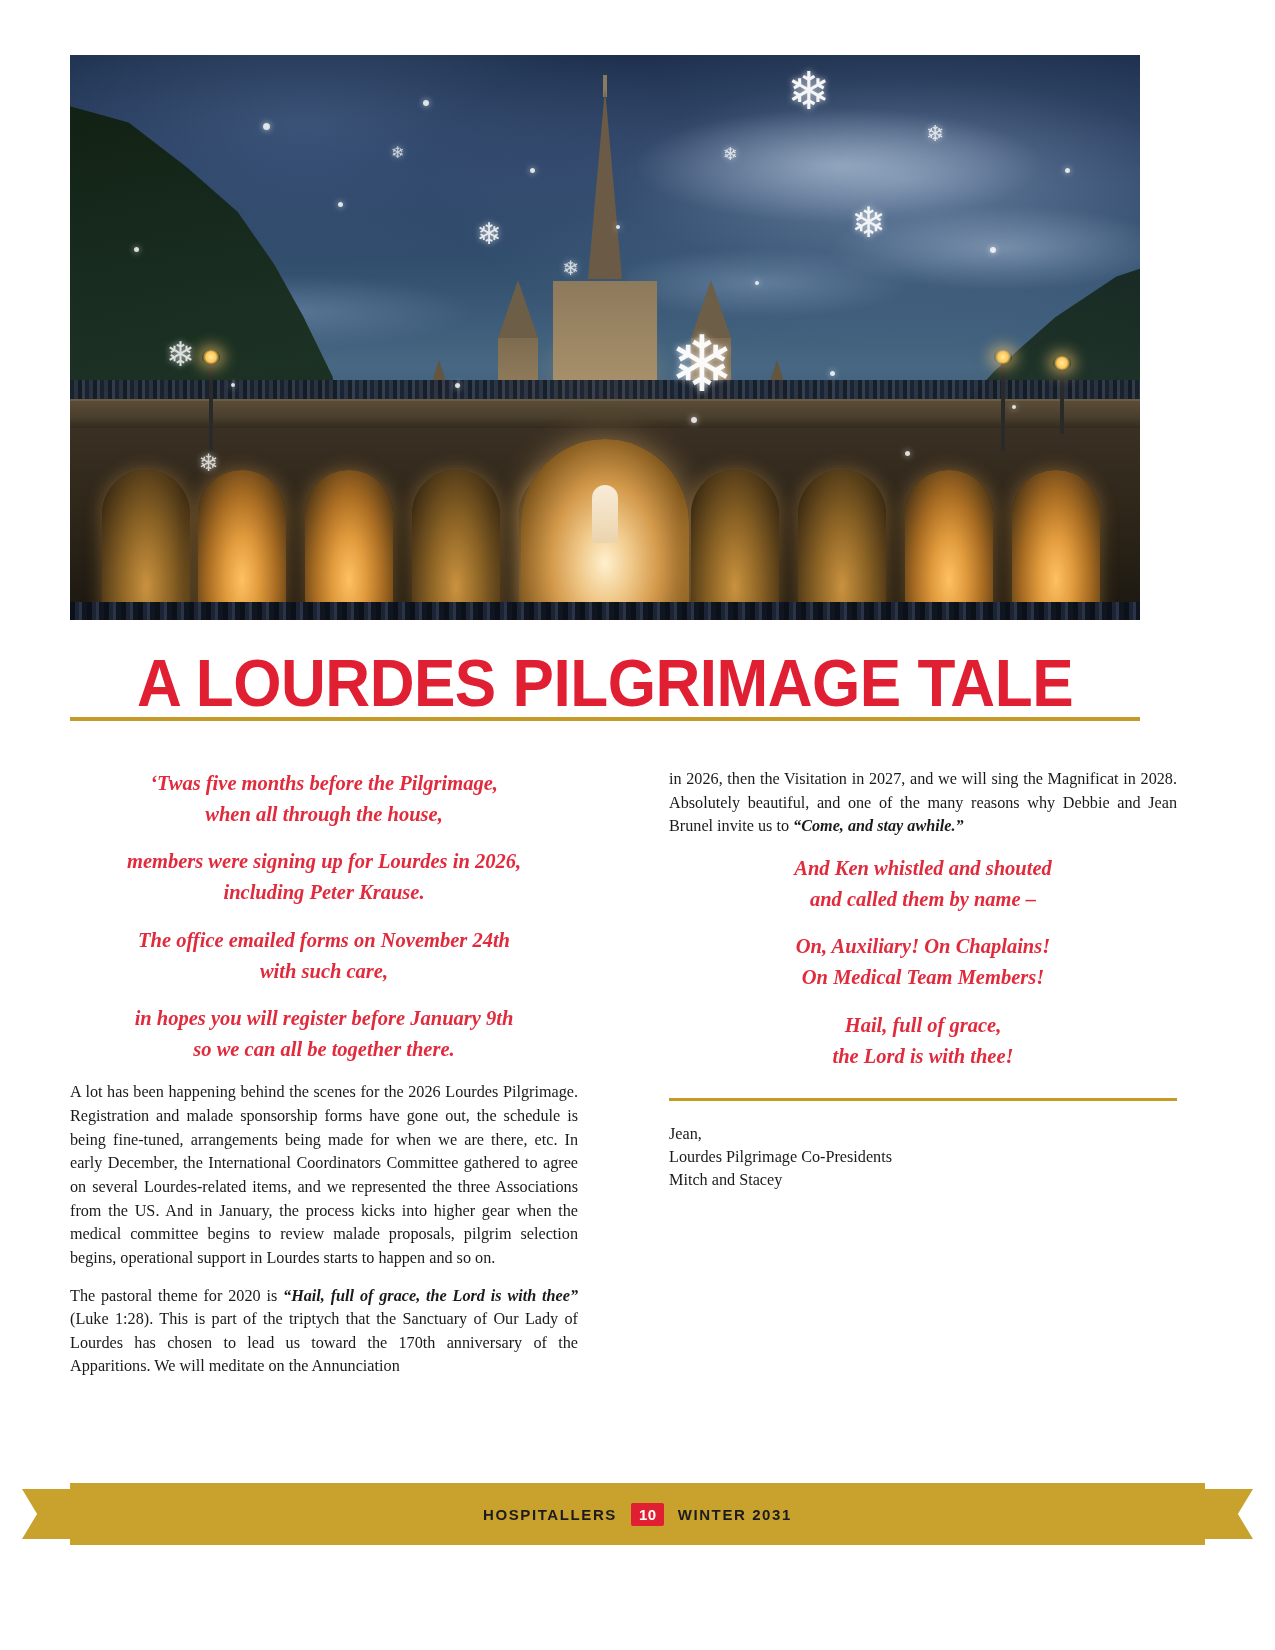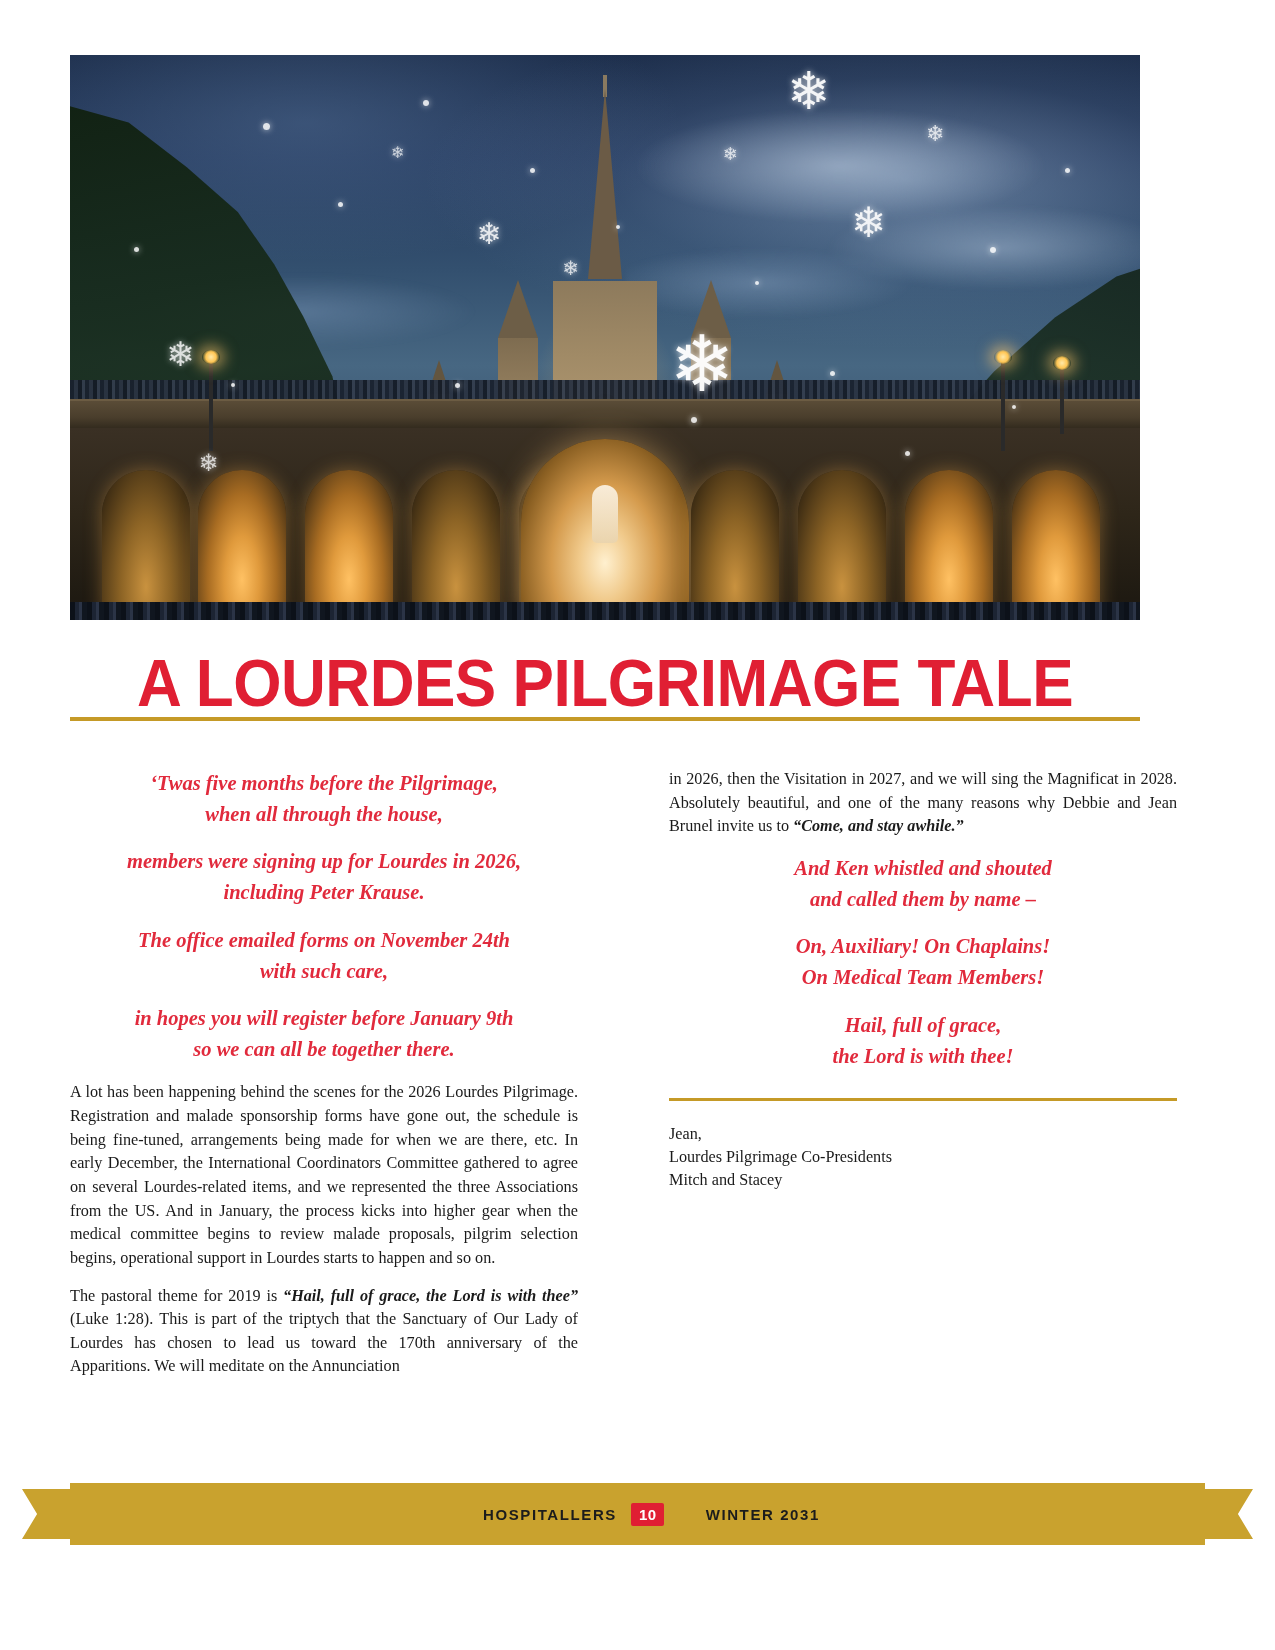--- a/index.html
+++ b/index.html
@@ -347,21 +347,20 @@
     align-items: center;
     justify-content: center;
     gap: 14px;
   }
   .footer-text {
     font-family: "Liberation Sans", sans-serif;
     font-weight: bold;
     font-size: 15px;
     letter-spacing: 1.6px;
     color: #1c1c1c;
-    margin-left: 28px;
   }
   .page-badge {
     background: #e01f33;
     color: #ffffff;
     font-family: "Liberation Sans", sans-serif;
     font-weight: bold;
     font-size: 15px;
     letter-spacing: .5px;
     padding: 4px 7px 4px 8px;
     line-height: 1;
@@ -449,21 +448,21 @@
   <div class="rule-gold"></div>
 
   <div class="col left">
     <div class="verse"><span>‘Twas five months before the Pilgrimage,<br>when all through the house,</span></div>
     <div class="verse"><span>members were signing up for Lourdes in 2026,<br>including Peter Krause.</span></div>
     <div class="verse"><span>The office emailed forms on November 24th<br>with such care,</span></div>
     <div class="verse"><span>in hopes you will register before January 9th<br>so we can all be together there.</span></div>
 
     <p class="body-p">A lot has been happening behind the scenes for the 2026 Lourdes Pilgrimage. Registration and malade sponsorship forms have gone out, the schedule is being fine-tuned, arrangements being made for when we are there, etc. In early December, the International Coordinators Committee gathered to agree on several Lourdes-related items, and we represented the three Associations from the US. And in January, the process kicks into higher gear when the medical committee begins to review malade proposals, pilgrim selection begins, operational support in Lourdes starts to happen and so on.</p>
 
-    <p class="body-p"><span>The pastoral theme for 2019 is </span><em>“Hail, full of grace, the Lord is with thee”</em><span> (Luke 1:28). This is part of the triptych that the Sanctuary of Our Lady of Lourdes has chosen to lead us toward the 170th anniversary of the Apparitions. We will meditate on the Annunciation</span></p>
+    <p class="body-p"><span>The pastoral theme for 2020 is </span><em>“Hail, full of grace, the Lord is with thee”</em><span> (Luke 1:28). This is part of the triptych that the Sanctuary of Our Lady of Lourdes has chosen to lead us toward the 170th anniversary of the Apparitions. We will meditate on the Annunciation</span></p>
   </div>
 
   <div class="col right">
     <p class="body-p"><span>in 2026, then the Visitation in 2027, and we will sing the Magnificat in 2028. Absolutely beautiful, and one of the many reasons why Debbie and Jean Brunel invite us to </span><em>“Come, and stay awhile.”</em></p>
 
 
     <div class="verse"><span>And Ken whistled and shouted<br>and called them by name –</span></div>
     <div class="verse"><span>On, Auxiliary! On Chaplains!<br>On Medical Team Members!</span></div>
     <div class="verse"><span>Hail, full of grace,<br>the Lord is with thee!</span></div>
 

